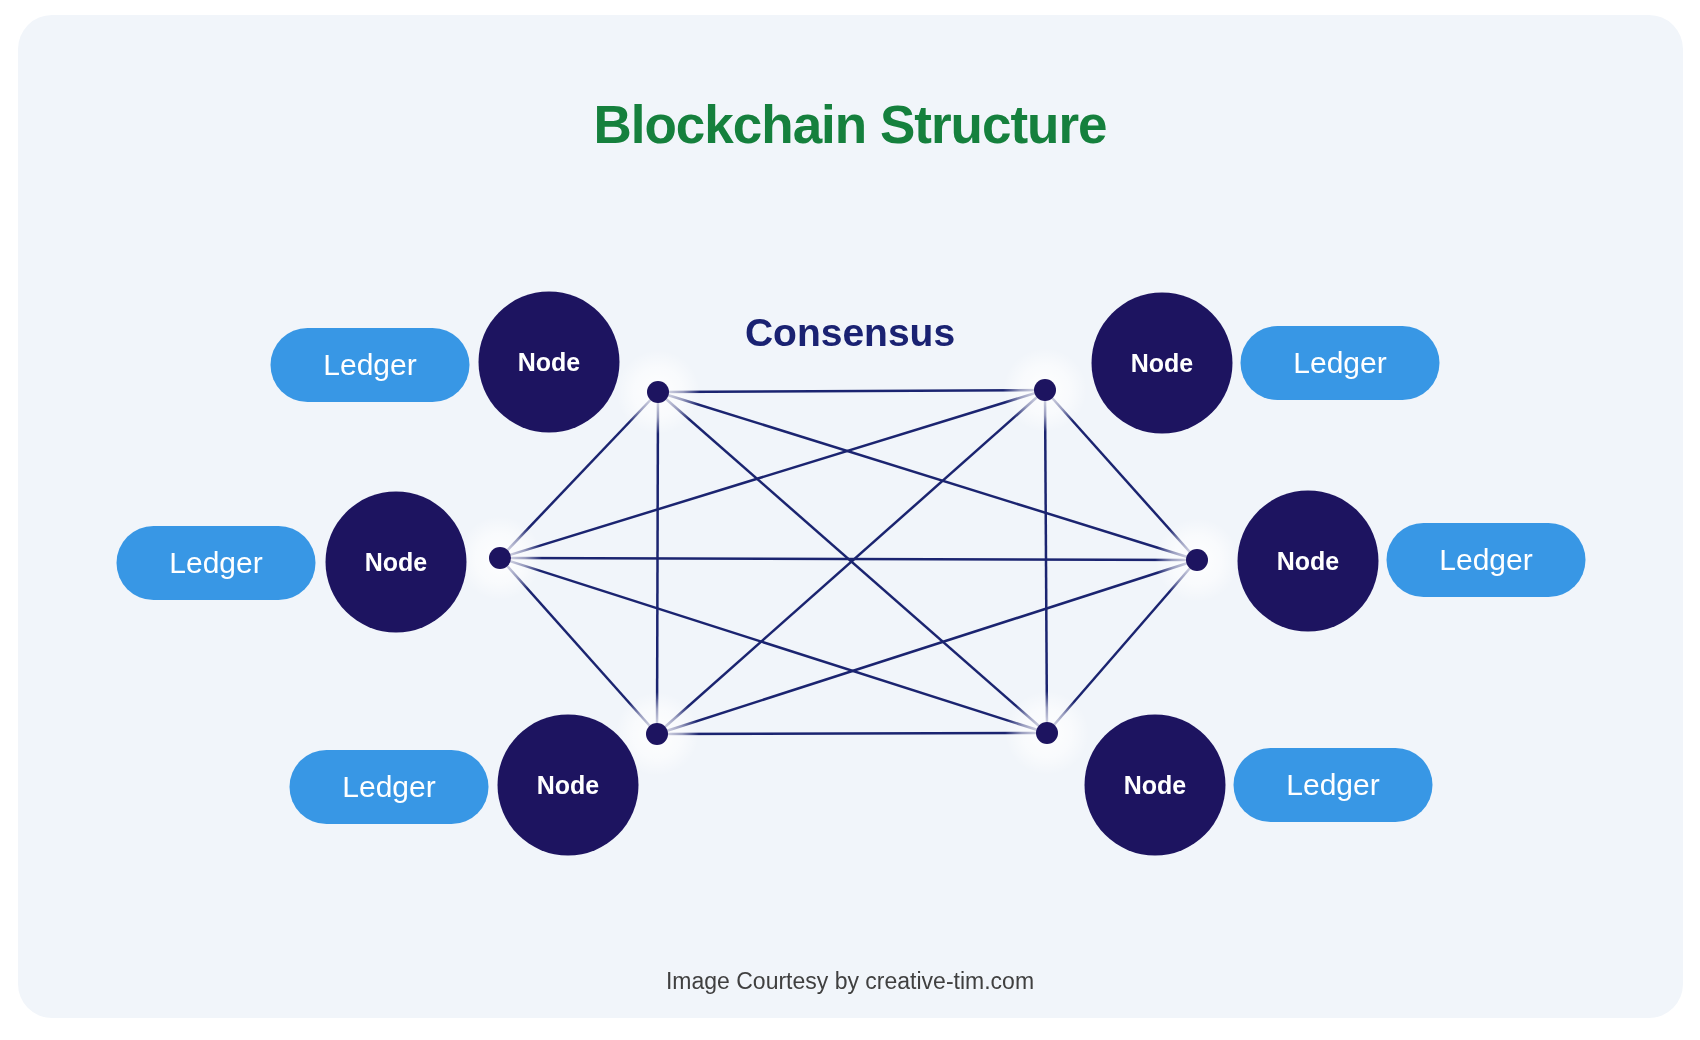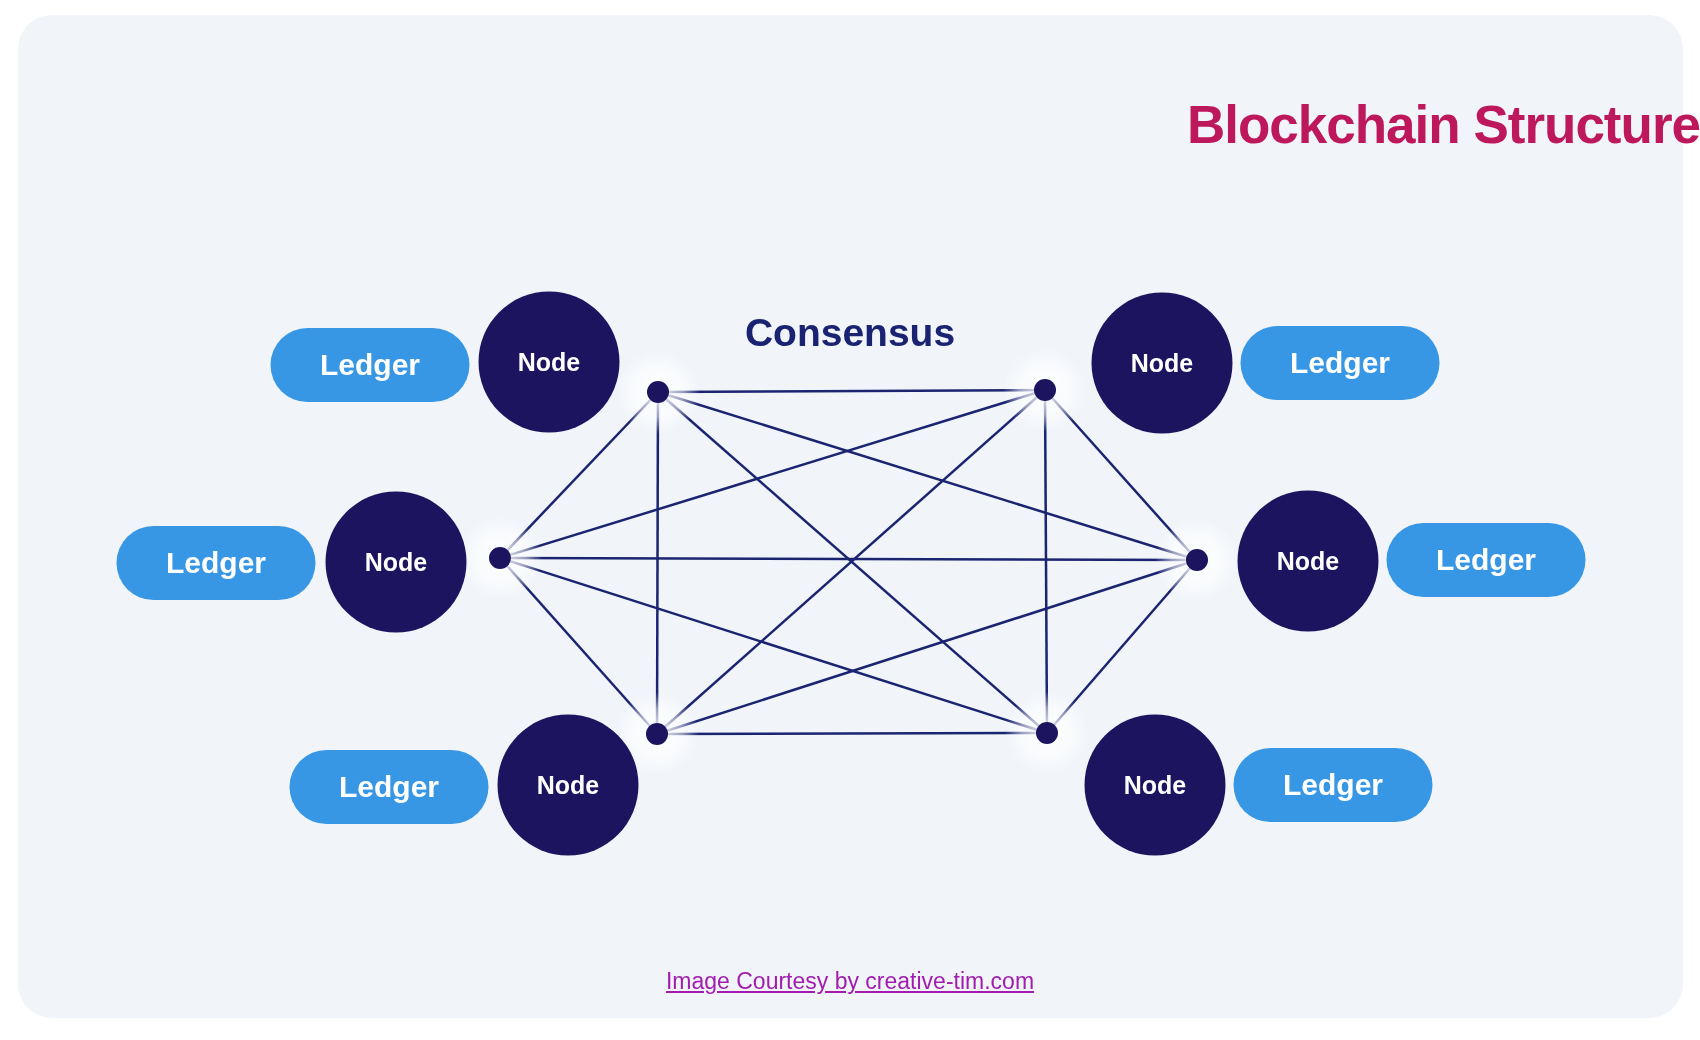--- a/index.html
+++ b/index.html
@@ -52,38 +52,38 @@
     font-size: 25px; font-weight: bold;
     transform: translate(-50%, -50%);
   }
   .ledger-pill {
     position: absolute;
     width: 199px; height: 74px;
     border-radius: 37px;
     background: #3897e5;
     color: #ffffff;
     display: flex; align-items: center; justify-content: center;
-    font-size: 30px; font-weight: bold;
+    font-size: 30px; font-weight: normal;
     transform: translate(-50%, -50%);
   }
   .footer-credit {
     position: absolute;
     left: 0; top: 968px;
     width: 1700px;
     text-align: center;
     font-size: 23px;
     color: #717489;
   }
 </style>
 </head>
 <body style="background: rgb(255, 255, 255);">
 
 <div class="card" style="background: rgb(241, 245, 250);"></div>
 
-<h1 class="title" style="color: #be185d; text-align: right;">Blockchain Structure</h1>
+<h1 class="title" style="color: #15803d;">Blockchain Structure</h1>
 
 <div class="consensus" style="color: rgb(26, 34, 114);">Consensus</div>
 
 <svg id="graph" class="graph-svg" viewBox="0 0 1700 1040" xmlns="http://www.w3.org/2000/svg">
   <defs>
     <radialGradient id="haloGrad" cx="50%" cy="50%" r="50%">
       <stop offset="0%" stop-color="#ffffff" stop-opacity="0.95"></stop>
       <stop offset="60%" stop-color="#ffffff" stop-opacity="0.55"></stop>
       <stop offset="100%" stop-color="#ffffff" stop-opacity="0"></stop>
     </radialGradient>
@@ -125,13 +125,13 @@
     <div class="node-circle" style="left: 568px; top: 785px; background: rgb(29, 20, 96); color: rgb(255, 255, 255);">Node</div>
     <div class="node-circle" style="left: 396px; top: 562px; background: rgb(29, 20, 96); color: rgb(255, 255, 255);">Node</div>
     <div class="ledger-pill" style="left: 370px; top: 365px; background: rgb(56, 151, 229); color: rgb(255, 255, 255);">Ledger</div>
     <div class="ledger-pill" style="left: 1340px; top: 363px; background: rgb(56, 151, 229); color: rgb(255, 255, 255);">Ledger</div>
     <div class="ledger-pill" style="left: 1486px; top: 560px; background: rgb(56, 151, 229); color: rgb(255, 255, 255);">Ledger</div>
     <div class="ledger-pill" style="left: 1333px; top: 785px; background: rgb(56, 151, 229); color: rgb(255, 255, 255);">Ledger</div>
     <div class="ledger-pill" style="left: 389px; top: 787px; background: rgb(56, 151, 229); color: rgb(255, 255, 255);">Ledger</div>
     <div class="ledger-pill" style="left: 216px; top: 563px; background: rgb(56, 151, 229); color: rgb(255, 255, 255);">Ledger</div>
   </div>
 
-<div class="footer-credit" style="color: #a21caf; text-decoration: underline;">Image Courtesy by creative-tim.com</div>
+<div class="footer-credit" style="color: #404040;">Image Courtesy by creative-tim.com</div>
 
 </body></html>

